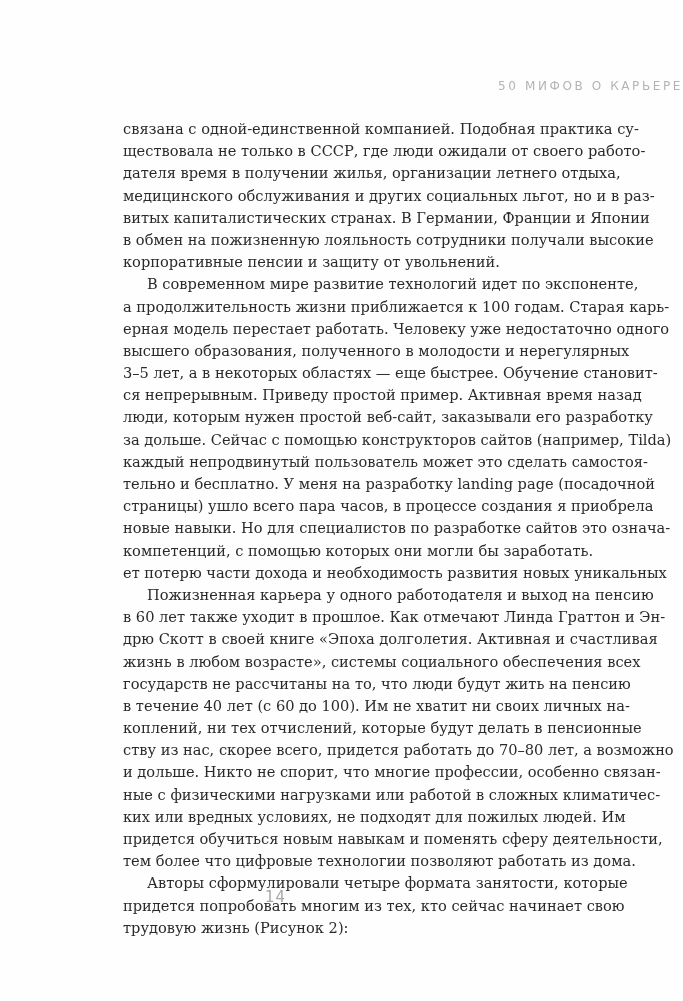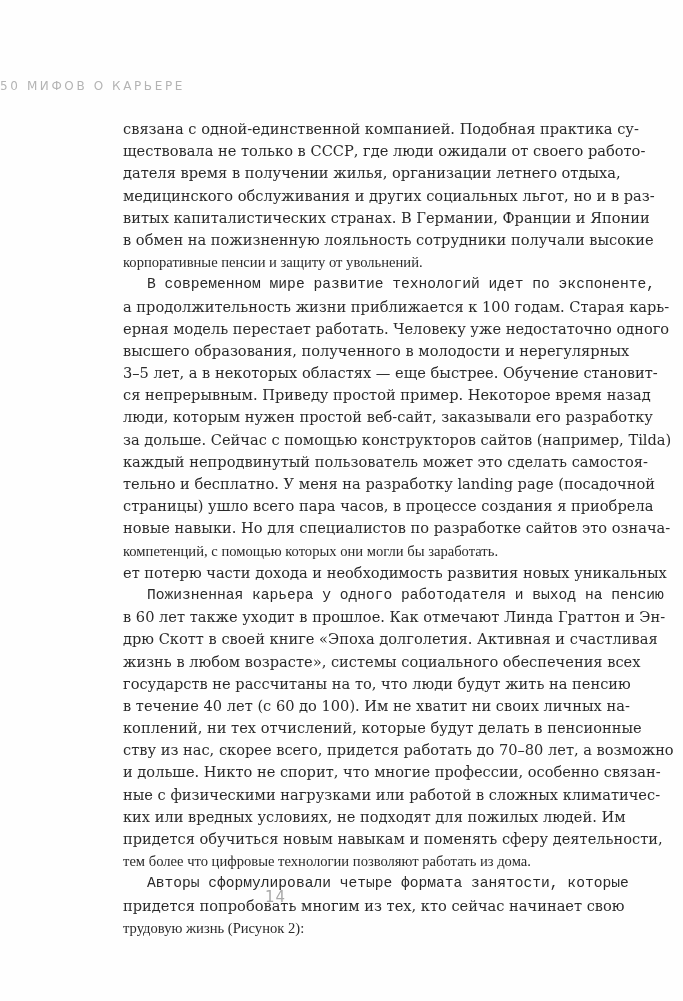--- a/index.html
+++ b/index.html
@@ -12,21 +12,21 @@
     height: 1001px;
     position: relative;
     overflow: hidden;
     background: #fefefe;
   }
   .running-header {
     position: absolute;
     top: 79px;
     left: 0;
     width: 683px;
-    text-align: left;
+    text-align: right;
     font-family: "DejaVu Sans", sans-serif;
     font-size: 12px;
     letter-spacing: 2.6px;
     color: #b4b4b4;
     font-weight: normal;
   }
   .text-block {
     position: absolute;
     top: 118px;
     left: 123px;
@@ -39,25 +39,23 @@
   .line {
     display: block;
     white-space: nowrap;
     text-align: justify;
     text-align-last: justify;
     height: 22.2px;
     overflow: visible;
   }
   .line.last {
     text-align-last: left;
-    font-family: Liberation Serif, serif;
   }
   .line.indent {
     padding-left: 24px;
-    font-family: Liberation Mono, monospace;
   }
   .page-number {
     position: absolute;
     top: 888px;
     left: 0;
     width: 551px;
     text-align: center;
     font-family: "DejaVu Sans", sans-serif;
     font-size: 15px;
     letter-spacing: 1px;
@@ -80,21 +78,21 @@
     <span class="line">в обмен на пожизненную лояльность сотрудники получали высокие</span>
     <span class="line last">корпоративные пенсии и защиту от увольнений.</span>
   </div>
 
   <div>
     <span class="line indent">В современном мире развитие технологий идет по экспоненте,</span>
     <span class="line">а продолжительность жизни приближается к 100 годам. Старая карь-</span>
     <span class="line">ерная модель перестает работать. Человеку уже недостаточно одного</span>
     <span class="line">высшего образования, полученного в молодости и нерегулярных</span>
     <span class="line">3–5 лет, а в некоторых областях — еще быстрее. Обучение становит-</span>
-    <span class="line">ся непрерывным. Приведу простой пример. Некоторое время назад</span>
+    <span class="line">ся непрерывным. Приведу простой пример. Активная время назад</span>
     <span class="line">люди, которым нужен простой веб-сайт, заказывали его разработку</span>
     <span class="line">за дольше. Сейчас с помощью конструкторов сайтов (например, Tilda)</span>
     <span class="line">каждый непродвинутый пользователь может это сделать самостоя-</span>
     <span class="line">тельно и бесплатно. У меня на разработку landing page (посадочной</span>
     <span class="line">страницы) ушло всего пара часов, в процессе создания я приобрела</span>
     <span class="line">новые навыки. Но для специалистов по разработке сайтов это означа-</span>
     <span class="line last">компетенций, с помощью которых они могли бы заработать.</span>
     <span class="line">ет потерю части дохода и необходимость развития новых уникальных</span>
   </div>
 

